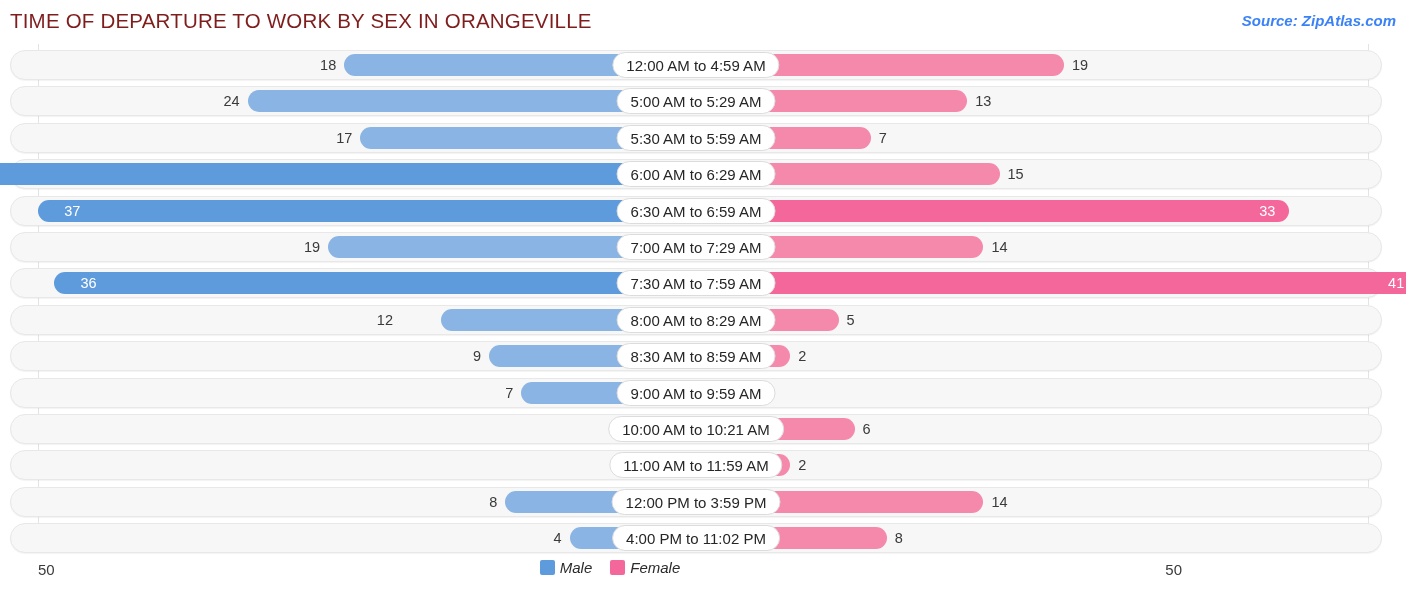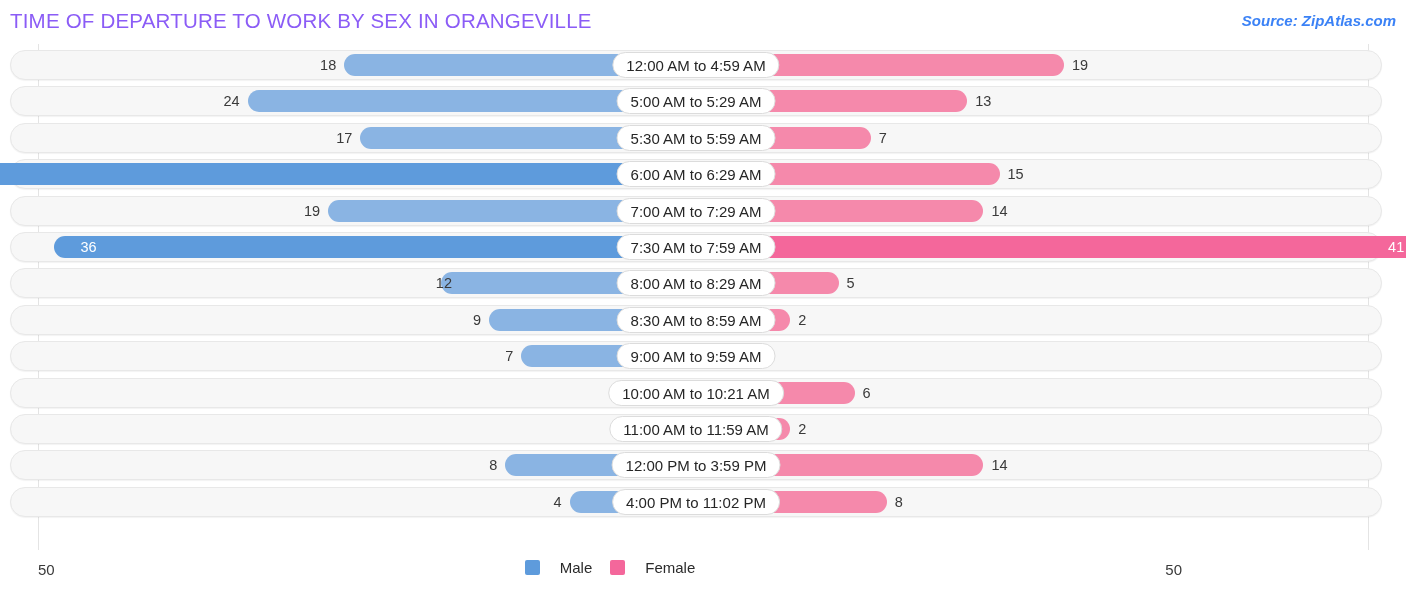--- a/index.html
+++ b/index.html
@@ -21,21 +21,21 @@
     position: absolute;
     top: 0; left: 0; right: 0;
     height: 44px;
   }
   .page-title {
     position: absolute;
     left: 10px;
     top: 9px;
     font-size: 20.5px;
     letter-spacing: 0.2px;
-    color: #8b5cf6;
+    color: #7f1d1d;
     white-space: nowrap;
   }
   .source-note {
     position: absolute;
     right: 10px;
     top: 12px;
     font-size: 15px;
     font-style: italic;
     font-weight: bold;
     color: #3b82f6;
@@ -167,21 +167,22 @@
     left: 0; right: 0;
     top: 5px;
     display: flex;
     justify-content: center;
     align-items: center;
     gap: 18px;
   }
   .legend-item {
     display: flex;
     align-items: center;
-    gap: 20px;
+    gap: 5px;
+    font-style: italic;
   }
   .swatch {
     width: 15px;
     height: 15px;
     border-radius: 2px;
     display: inline-block;
   }
   .swatch-male { background: #5e9bdc; }
   .swatch-female { background: #f4679b; }
   .legend-text {
@@ -229,39 +230,47 @@
       </div>
       <div class="row">
         <div class="track"></div>
         <div class="bar bar-male hi" style="width: 763.4px;"></div>
         <div class="bar bar-female" style="width: 296.5px;"></div>
         <div class="val val-female-out" style="left: 1007.5px;">15</div>
         <div class="pill">6:00 AM to 6:29 AM</div>
       </div>
       <div class="row">
         <div class="track"></div>
+        <div class="bar bar-male hi" style="width: 650.7px;"></div>
+        <div class="bar bar-female hi" style="width: 586.3px;"></div>
+        <div class="val val-in" style="left: 64.3px; z-index: 5;">37</div>
+        <div class="val val-in" style="left: 1259.3px; z-index: 5;">33</div>
+        <div class="pill">6:30 AM to 6:59 AM</div>
+      </div>
+      <div class="row">
+        <div class="track"></div>
         <div class="bar bar-male" style="width: 360.9px;"></div>
         <div class="bar bar-female" style="width: 280.4px;"></div>
         <div class="val val-male-out" style="right: 1071.9px;">19</div>
         <div class="val val-female-out" style="left: 991.4px;">14</div>
         <div class="pill">7:00 AM to 7:29 AM</div>
       </div>
       <div class="row">
         <div class="track"></div>
         <div class="bar bar-male hi" style="width: 634.6px;"></div>
         <div class="bar bar-female hi" style="width: 715.1px;"></div>
         <div class="val val-in" style="left: 80.4px; z-index: 5;">36</div>
         <div class="val val-in" style="left: 1388.1px; z-index: 5;">41</div>
         <div class="pill">7:30 AM to 7:59 AM</div>
       </div>
       <div class="row">
         <div class="track"></div>
         <div class="bar bar-male" style="width: 248.2px;"></div>
         <div class="bar bar-female" style="width: 135.5px;"></div>
-        <div class="val val-male-out" style="right: 940px;">12</div>
+        <div class="val val-male-out" style="right: 999px;">12</div>
         <div class="val val-female-out" style="left: 846.5px;">5</div>
         <div class="pill">8:00 AM to 8:29 AM</div>
       </div>
       <div class="row">
         <div class="track"></div>
         <div class="bar bar-male" style="width: 199.9px;"></div>
         <div class="bar bar-female" style="width: 87.2px;"></div>
         <div class="val val-male-out" style="right: 910.9px;">9</div>
         <div class="val val-female-out" style="left: 798.2px;">2</div>
         <div class="pill">8:30 AM to 8:59 AM</div>

